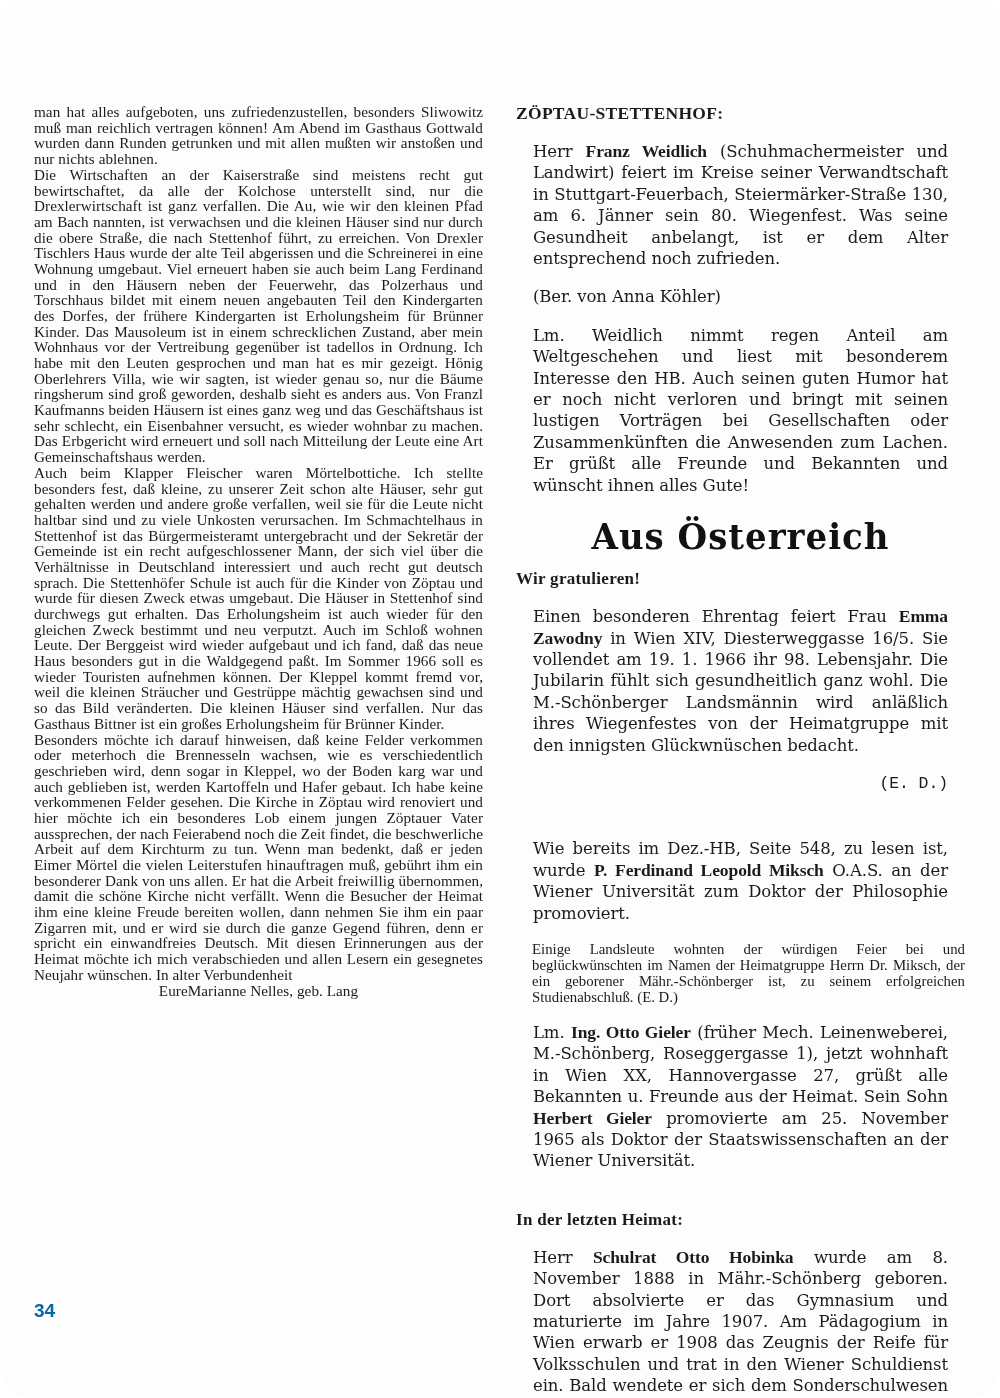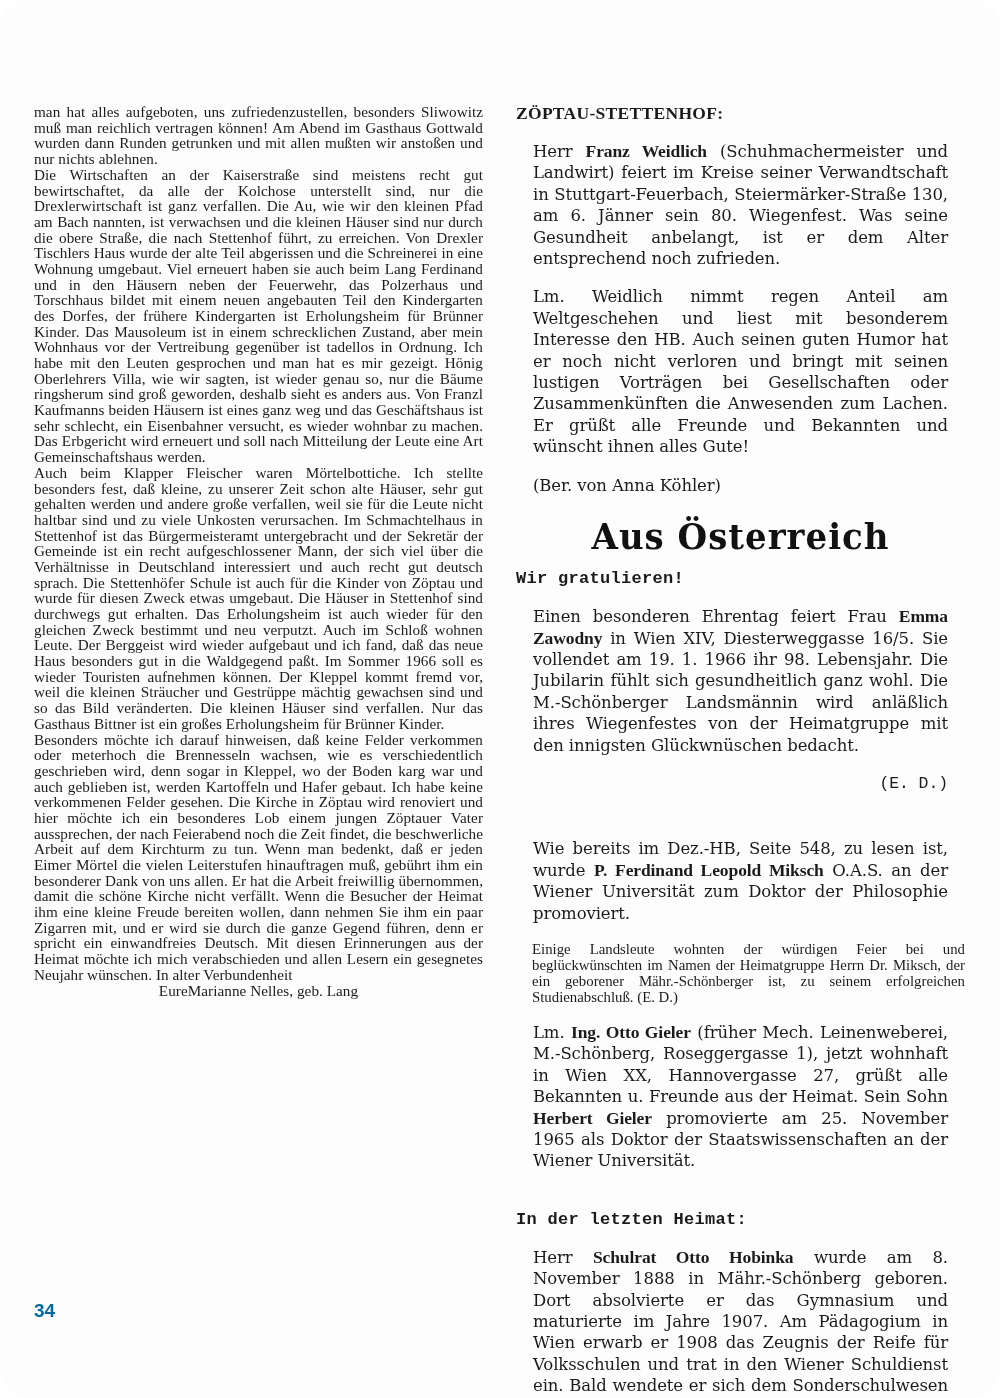--- a/index.html
+++ b/index.html
@@ -28,21 +28,21 @@
   }
   .col-right .body {
     font-size: 16.5px; line-height: 21.4px; text-align: justify; letter-spacing: -0.1px;
   }
   .col-right p { margin: 17px; }
   .col-right .sect-head {
     font-family: "Liberation Serif", "DejaVu Serif", serif;
     font-weight: bold; font-size: 17.5px; line-height: 21px; letter-spacing: 0.3px;
   }
   .col-right .sub-head {
-    font-family: Liberation Mono, monospace;
+    font-family: Liberation Serif, serif;
     font-weight: bold; font-size: 17px; line-height: 21px; letter-spacing: 0.3px;
   }
   .col-right b { font-family: "Liberation Serif", "DejaVu Serif", serif; font-weight: bold; font-size: 17.5px; }
   .col-right .small {
     font-family: "Liberation Serif", "DejaVu Serif", serif;
     font-size: 14.8px; line-height: 16px; text-align: justify; margin: 1px 0 4px 16px;
   }
   .col-right .signoff { text-align: right; font-family: Liberation Mono, monospace; }
   .col-right .gap { height: 10px; }
 
@@ -70,22 +70,22 @@
   </div>
 
   <div class="page-number">34</div>
 
   <div class="col-right">
 
     <div>
       <div class="sect-head">ZÖPTAU-STETTENHOF:</div>
       <div class="body">
         <p><span>Herr </span><b>Franz Weidlich</b><span> (Schuhmachermeister und Landwirt) feiert im Kreise seiner Verwandtschaft in Stuttgart-Feuerbach, Steiermärker-Straße 130, am 6. Jänner sein 80. Wiegenfest. Was seine Gesundheit anbelangt, ist er dem Alter entsprechend noch zufrieden.</span></p>
+        <p>(Ber. von Anna Köhler)</p>
         <p>Lm. Weidlich nimmt regen Anteil am Weltgeschehen und liest mit besonderem Interesse den HB. Auch seinen guten Humor hat er noch nicht verloren und bringt mit seinen lustigen Vorträgen bei Gesellschaften oder Zusammenkünften die Anwesenden zum Lachen. Er grüßt alle Freunde und Bekannten und wünscht ihnen alles Gute!</p>
-        <p>(Ber. von Anna Köhler)</p>
       </div>
     </div>
 
     <div class="region-title">Aus Österreich</div>
 
     <div>
       <div class="sub-head" style="margin-bottom:4px;">Wir gratulieren!</div>
       <div class="body">
         <p><span>Einen besonderen Ehrentag feiert Frau </span><b>Emma Zawodny</b><span> in Wien XIV, Diesterweggasse 16/5. Sie vollendet am 19. 1. 1966 ihr 98. Lebensjahr. Die Jubilarin fühlt sich gesundheitlich ganz wohl. Die M.-Schönberger Landsmännin wird anläßlich ihres Wiegenfestes von der Heimatgruppe mit den innigsten Glückwnüschen bedacht.</span></p>
         <p class="signoff">(E. D.)</p>

